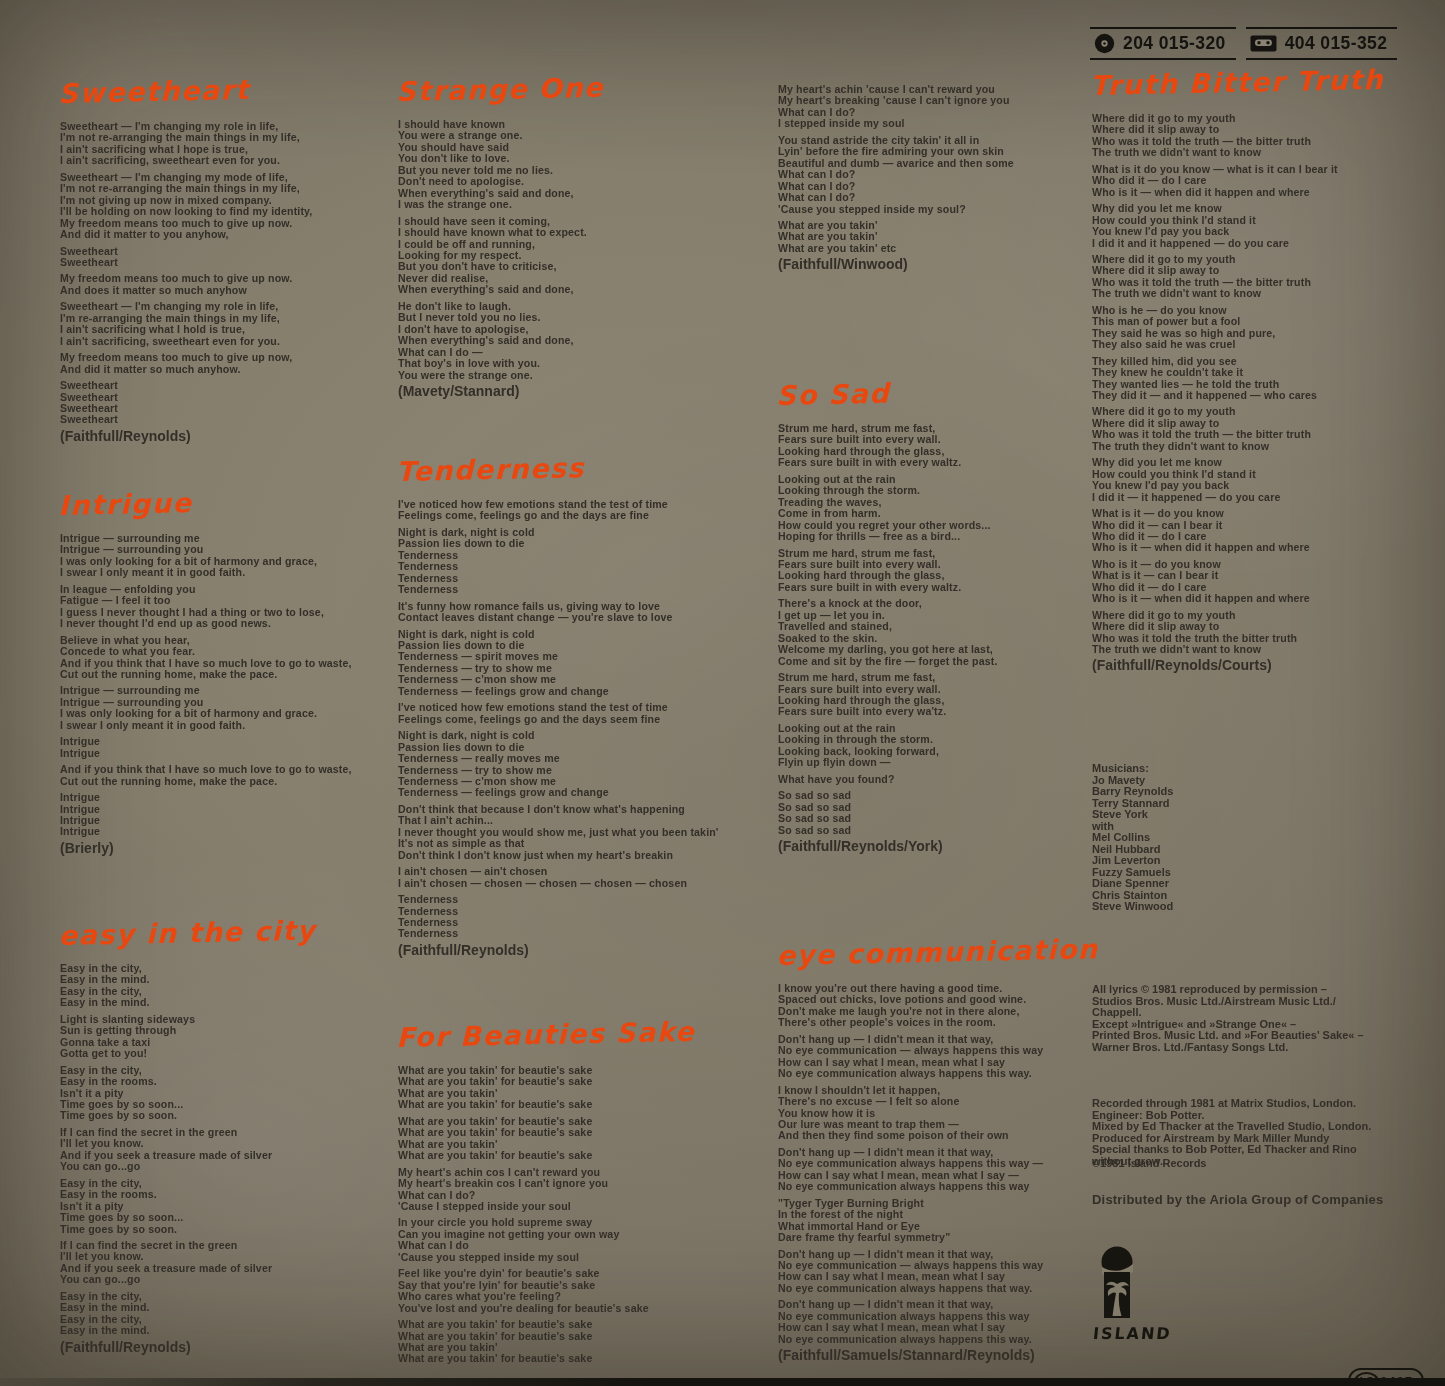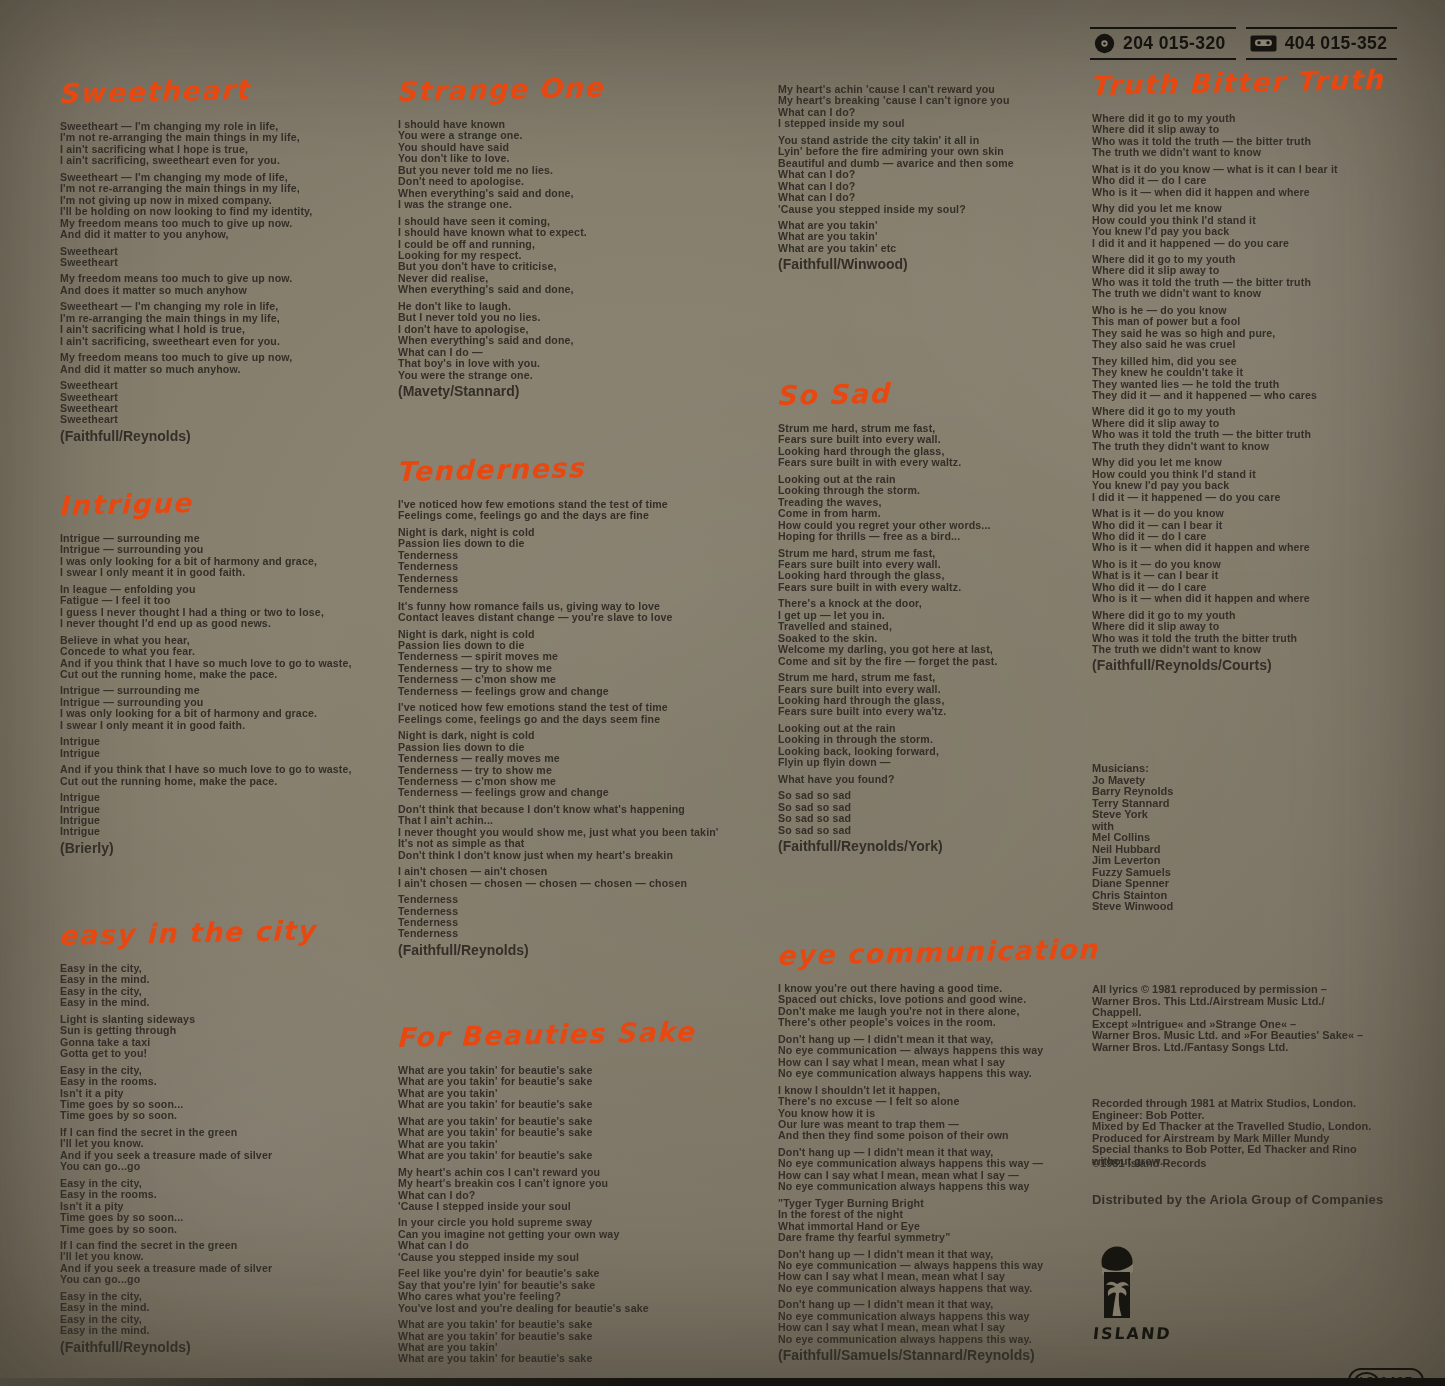--- a/index.html
+++ b/index.html
@@ -463,24 +463,24 @@
         <div class="cred-line">Fuzzy Samuels</div>
         <div class="cred-line">Diane Spenner</div>
         <div class="cred-line">Chris Stainton</div>
         <div class="cred-line">Steve Winwood</div>
       </div>
   </section>
 
   <section class="pos-publishing">
     <div>
         <div class="cred-line">All lyrics © 1981 reproduced by permission –</div>
-        <div class="cred-line">Warner Bros. This Ltd./Airstream Music Ltd./</div>
+        <div class="cred-line">Studios Bros. Music Ltd./Airstream Music Ltd./</div>
         <div class="cred-line">Chappell.</div>
         <div class="cred-line">Except »Intrigue« and »Strange One« –</div>
-        <div class="cred-line">Warner Bros. Music Ltd. and »For Beauties' Sake« –</div>
+        <div class="cred-line">Printed Bros. Music Ltd. and »For Beauties' Sake« –</div>
         <div class="cred-line">Warner Bros. Ltd./Fantasy Songs Ltd.</div>
       </div>
   </section>
 
   <section class="pos-recording">
     <div>
         <div class="cred-line">Recorded through 1981 at Matrix Studios, London.</div>
         <div class="cred-line">Engineer: Bob Potter.</div>
         <div class="cred-line">Mixed by Ed Thacker at the Travelled Studio, London.</div>
         <div class="cred-line">Produced for Airstream by Mark Miller Mundy</div>

